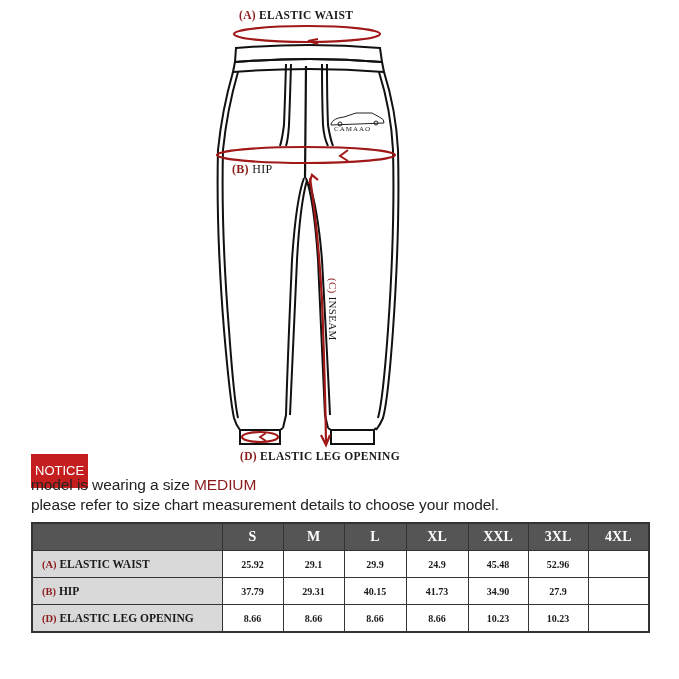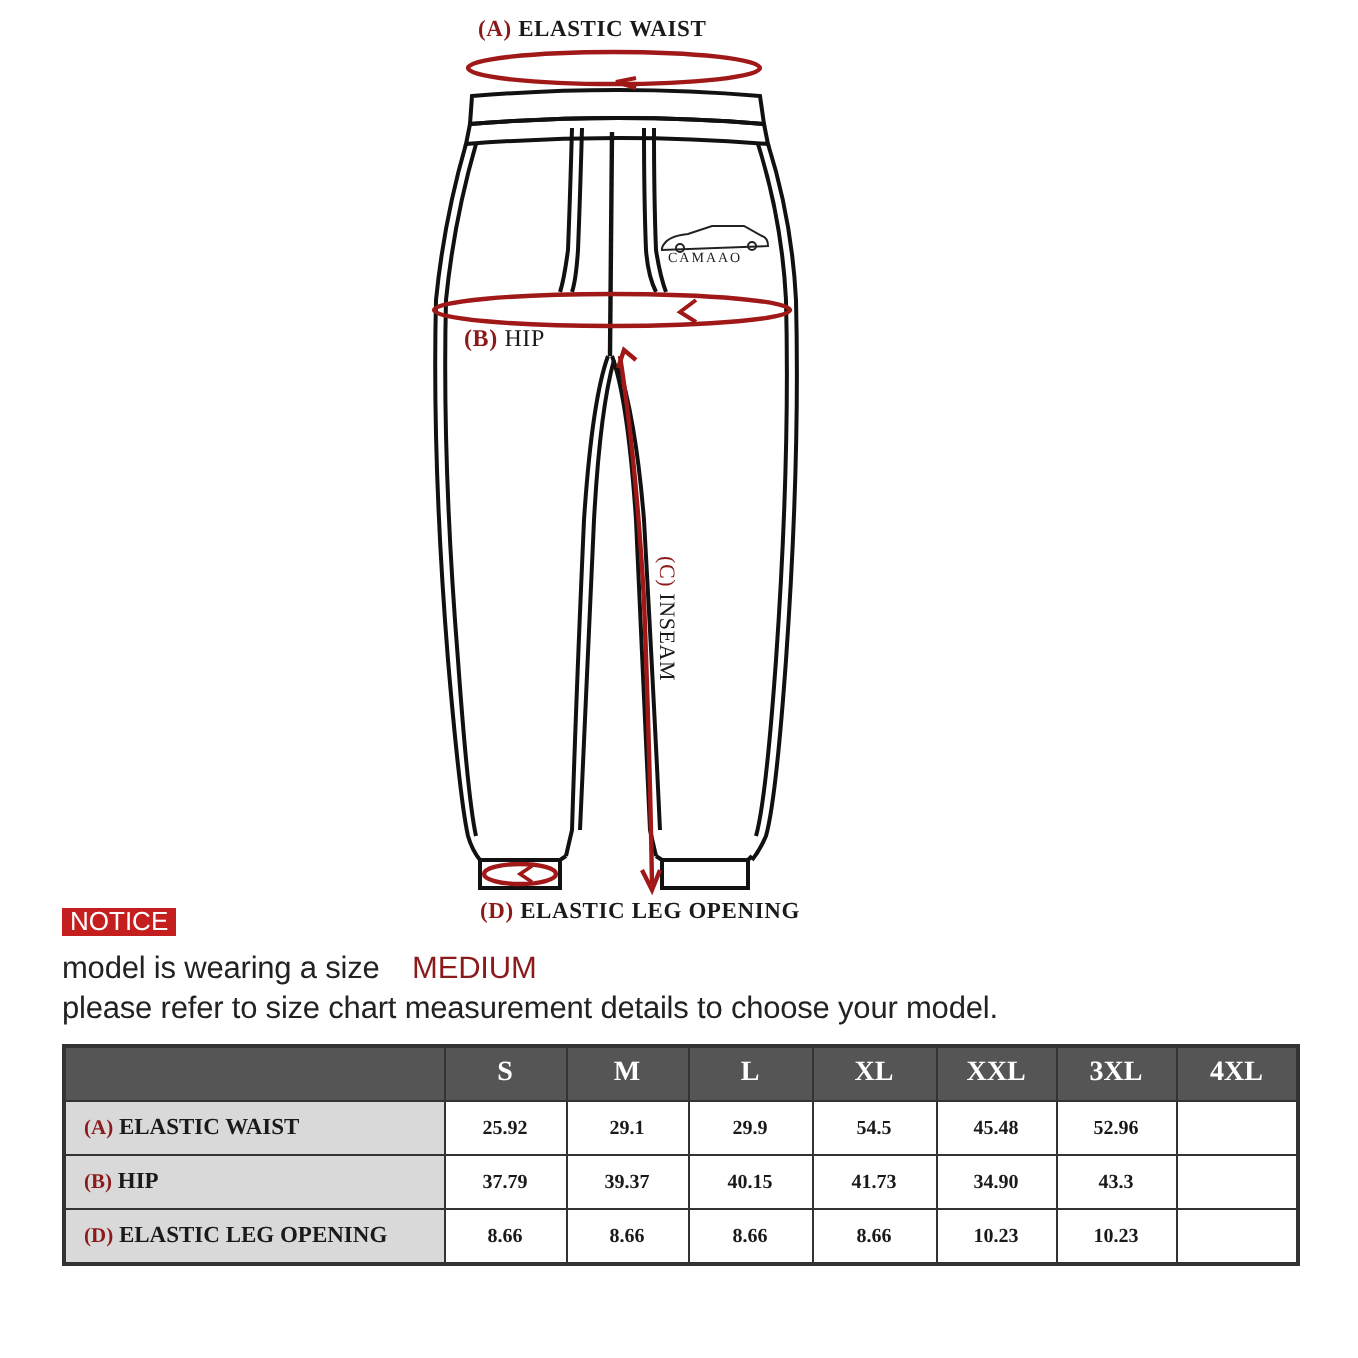--- a/index.html
+++ b/index.html
@@ -2,23 +2,23 @@
 <html><head>
 <meta charset="utf-8">
 <style>
   html, body { margin:0; padding:0; background:#ffffff; }
   body { width:679px; height:679px; position:relative; overflow:hidden; font-family:"Liberation Serif", serif; }
   .serif-bold { font-family:"Liberation Serif", serif; font-weight:bold; }
   .label { position:absolute; font-size:11.5px; letter-spacing:0.3px; color:#1a1a1a; white-space:nowrap; }
   .label .code { color:#8b1a1a; }
   #diagram { position:absolute; left:0; top:0; width:679px; height:470px; }
   .inseam-label { position:absolute; left:327px; top:278px; transform-origin:left top; transform:rotate(90deg) translate(0,-100%); font-size:11px; white-space:nowrap; }
-  .notice { position:absolute; left:31px; top:454px; background:#c41e1e; color:#fff; font-family:"Liberation Sans", sans-serif; font-size:13px; padding:0 4px; line-height:14px; }
+  .notice { position:absolute; left:31px; top:454px; background:#c41e1e; color:#fff; font-family:"Liberation Sans", sans-serif; font-size:13px; padding:10px 4px; line-height:14px; }
   .notice-line { position:absolute; left:31px; font-family:"Liberation Sans", sans-serif; font-size:15.5px; color:#222; white-space:nowrap; letter-spacing:-0.1px; }
-  .notice-line .hl { color:#8b1a1a;margin-left:12px; }
+  .notice-line .hl { color:#8b1a1a; }
   table.size { position:absolute; left:31px; top:522px; border-collapse:collapse; border:2px solid #333; }
   table.size td, table.size th { border:1.5px solid #333; height:26px; padding:0; text-align:center; font-family:"Liberation Serif", serif; font-weight:bold; }
   table.size th { background:#555555; color:#ffffff; font-size:14px; }
   table.size td.rowlabel { background:#d9d9d9; text-align:left; padding-left:9px; font-size:11.5px; color:#1a1a1a; }
   table.size td.rowlabel .code { color:#8b1a1a; font-size:10.5px; }
   table.size td.val { background:#ffffff; font-size:10px; color:#1a1a1a; }
 </style>
 </head>
 <body>
 
@@ -113,33 +113,33 @@
     <th>XL</th>
     <th>XXL</th>
     <th>3XL</th>
     <th>4XL</th>
   </tr>
   <tr>
     <td class="rowlabel"><span class="code">(A)</span> <span>ELASTIC WAIST</span></td>
     <td class="val">25.92</td>
     <td class="val">29.1</td>
     <td class="val">29.9</td>
-    <td class="val">54.5</td>
+    <td class="val">24.9</td>
     <td class="val">45.48</td>
     <td class="val">52.96</td>
     <td class="val"></td>
   </tr>
   <tr>
     <td class="rowlabel"><span class="code">(B)</span> <span>HIP</span></td>
     <td class="val">37.79</td>
-    <td class="val">39.37</td>
+    <td class="val">29.31</td>
     <td class="val">40.15</td>
     <td class="val">41.73</td>
     <td class="val">34.90</td>
-    <td class="val">43.3</td>
+    <td class="val">27.9</td>
     <td class="val"></td>
   </tr>
   <tr>
     <td class="rowlabel"><span class="code">(D)</span> <span>ELASTIC LEG OPENING</span></td>
     <td class="val">8.66</td>
     <td class="val">8.66</td>
     <td class="val">8.66</td>
     <td class="val">8.66</td>
     <td class="val">10.23</td>
     <td class="val">10.23</td>

